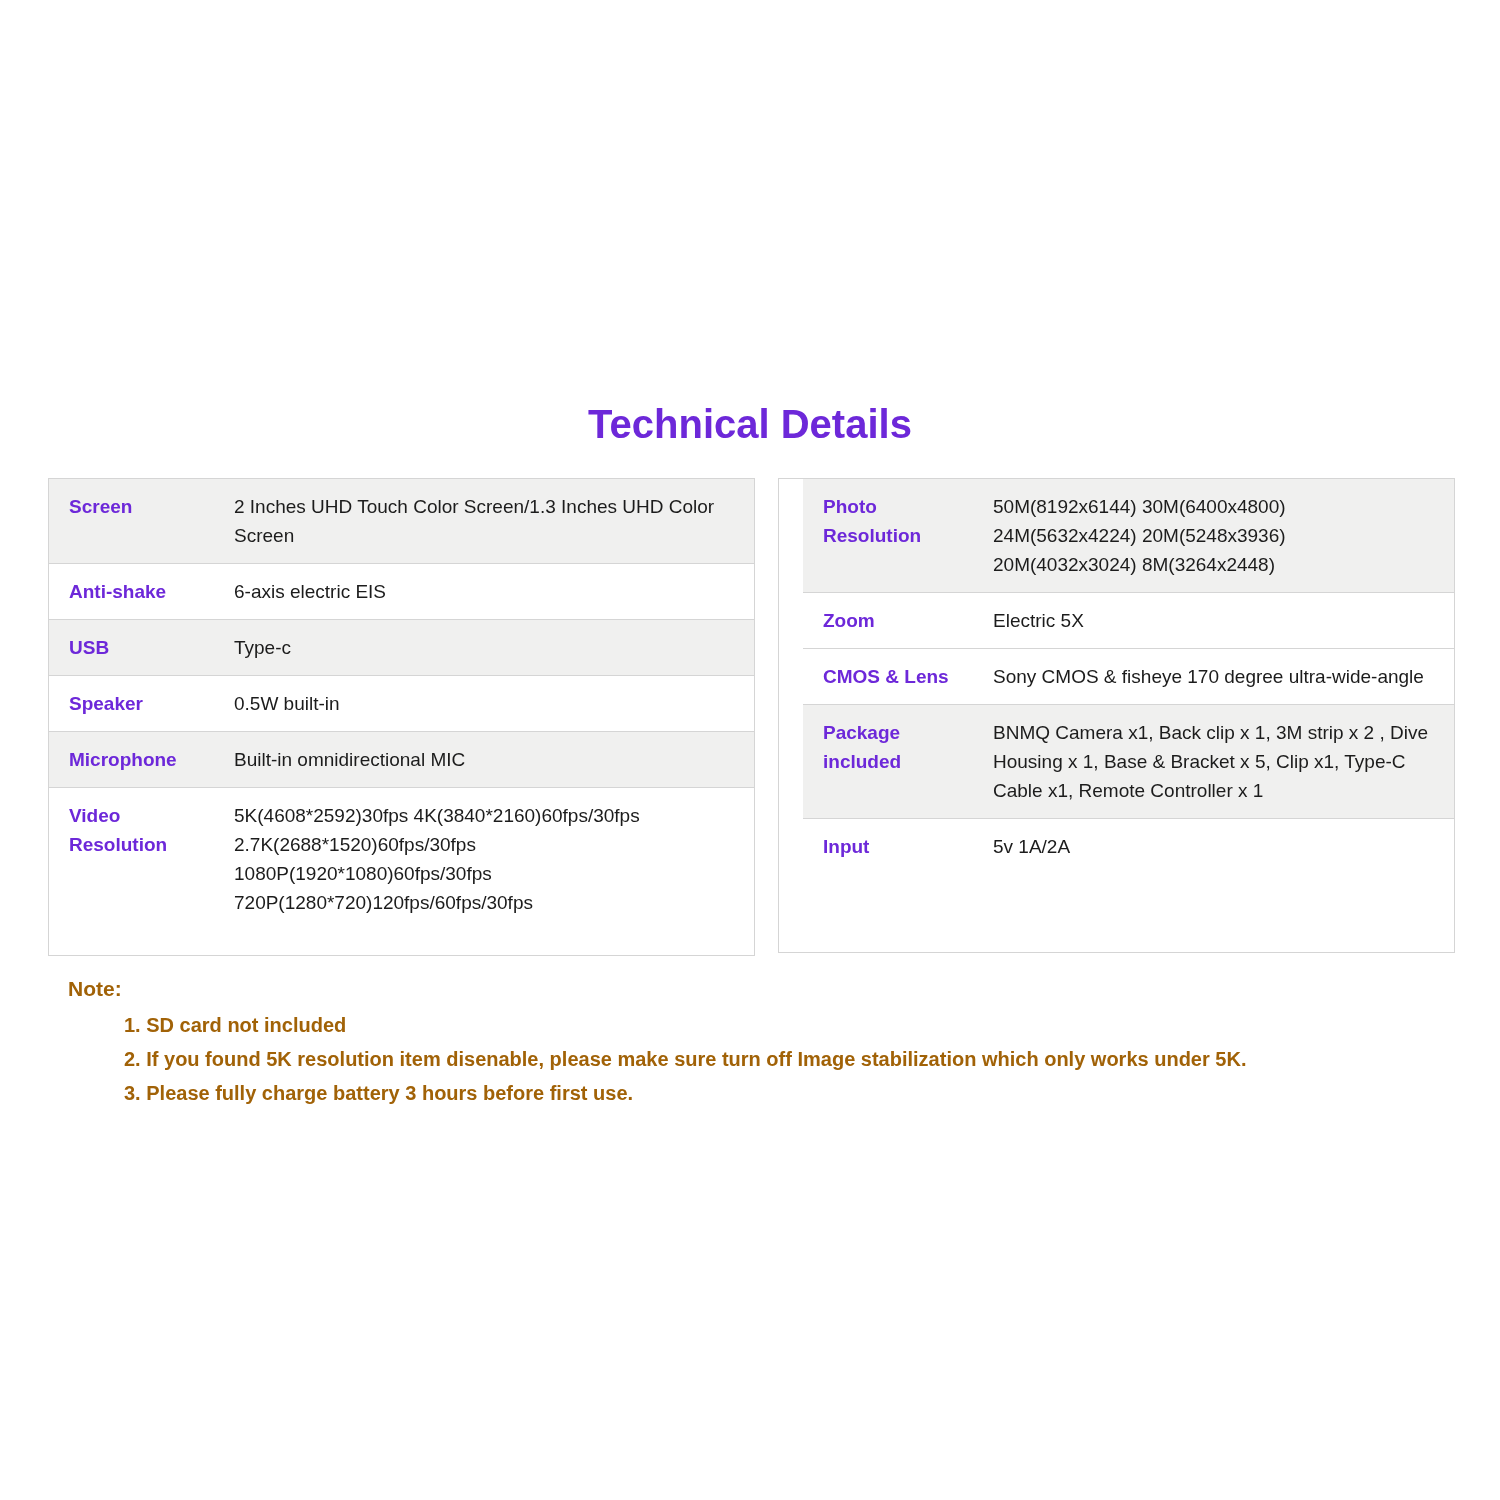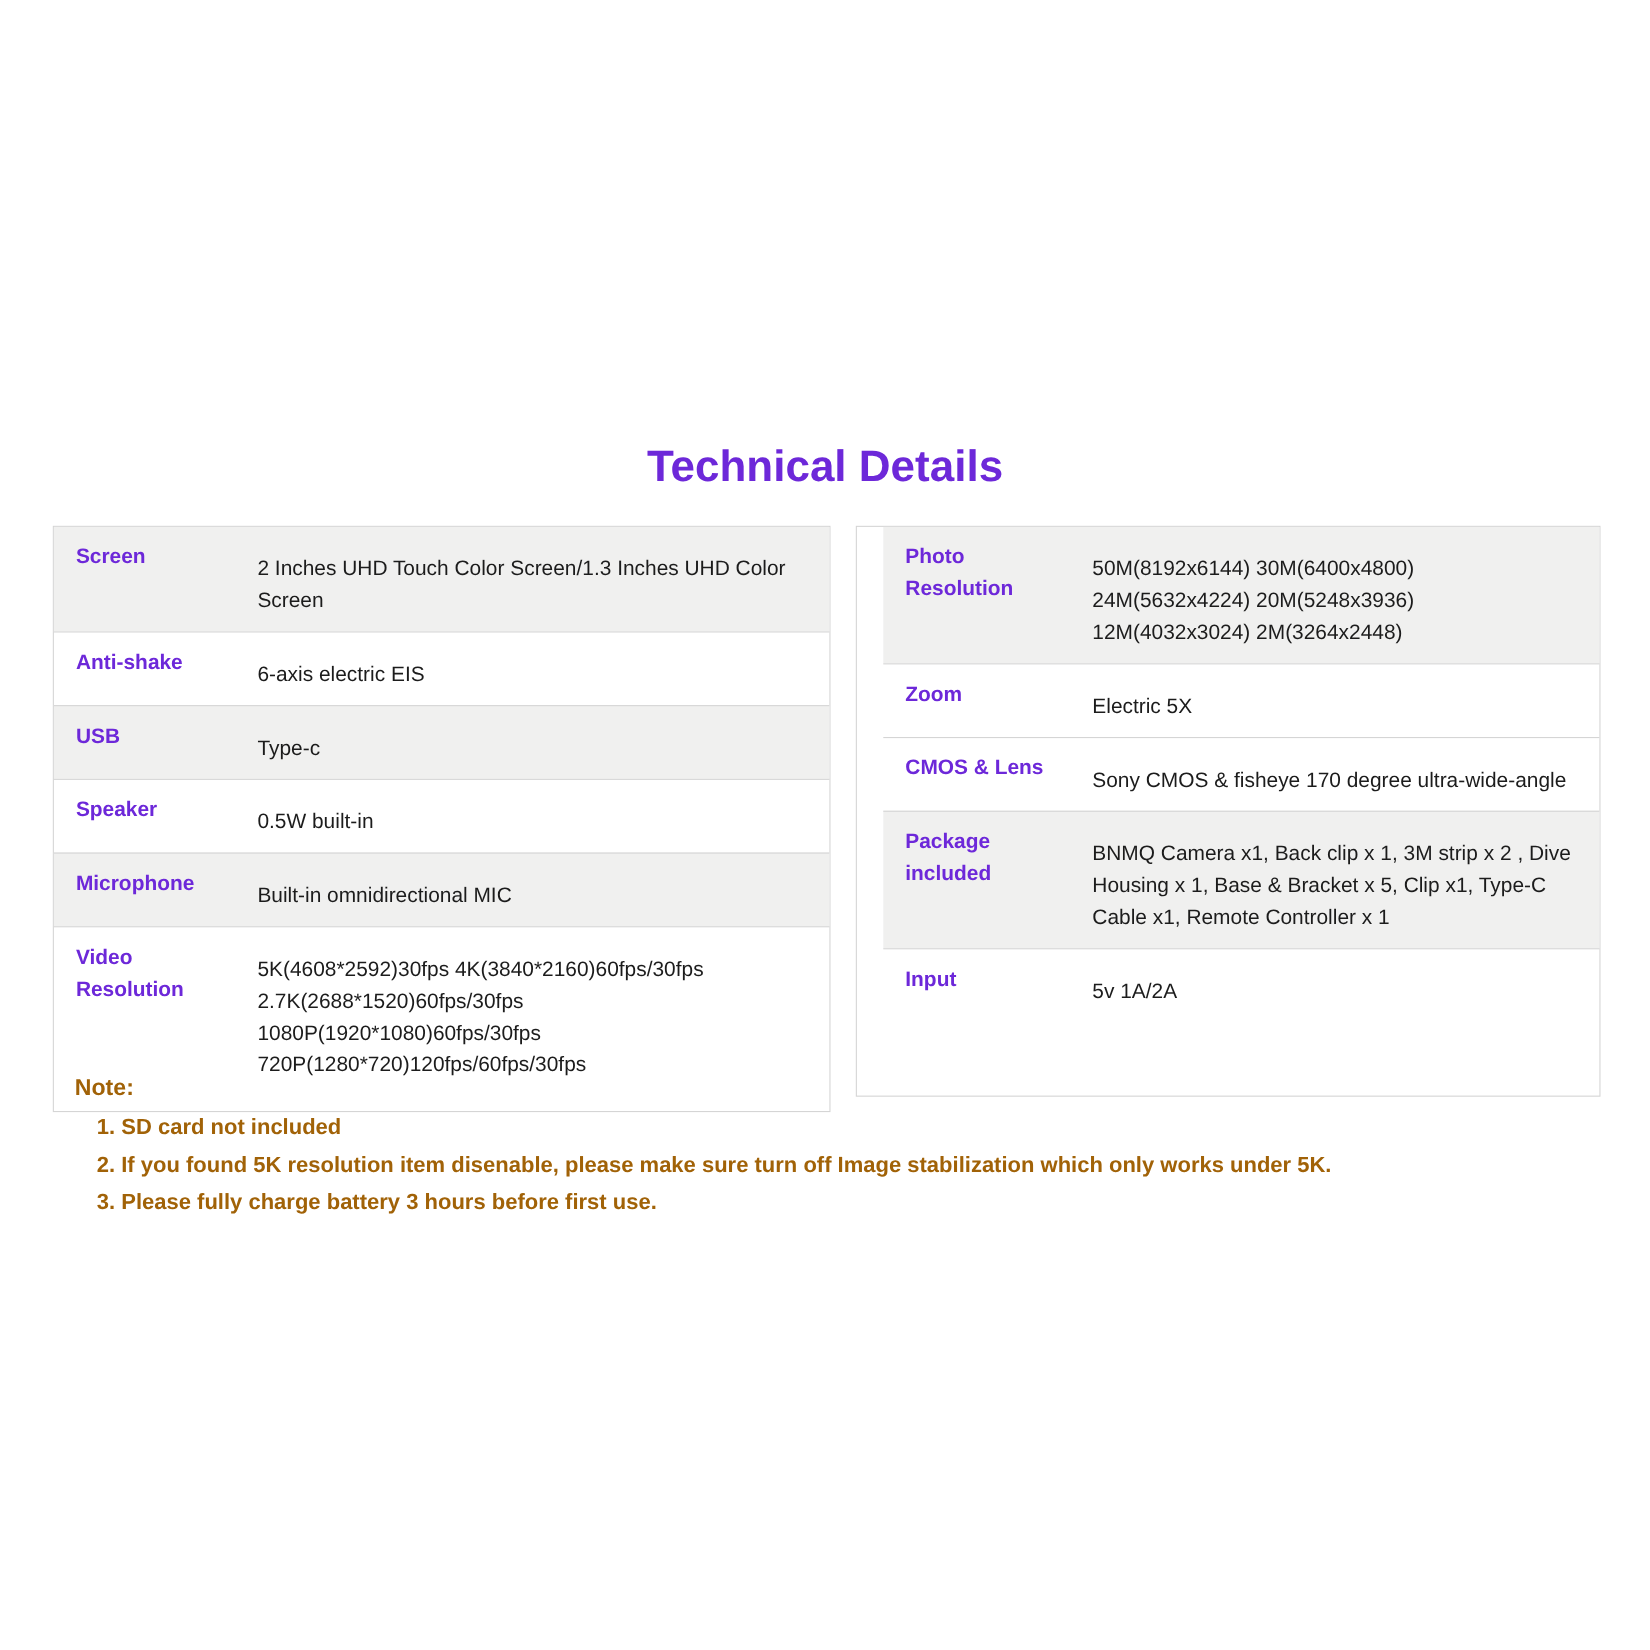--- a/index.html
+++ b/index.html
@@ -55,42 +55,41 @@
   }
   .spec-table.left  .spec-label { width: 165px; }
   .spec-table.right .spec-label { width: 170px; }
   .spec-value {
     flex: 1 1 auto;
     padding-right: 18px;
     font-size: 19px;
     line-height: 29px;
     white-space: pre-line;
     color: #1c1c1c;
-    margin-top: 11px;
   }
   .spec-table.left  .spec-row:nth-child(6) { min-height: 168px; }
   .spec-table.right .spec-row:nth-child(5) { min-height: 134px; }
   .spec-table.right .spec-row:nth-child(6) { min-height: 64px; }
   .note-block {
     position: absolute;
     left: 68px;
     top: 974px;
     width: 1380px;
     color: #a16207;
     font-weight: bold;
   }
   .note-heading {
     font-size: 21px;
     line-height: 30px;
     margin-bottom: 4px;
   }
   .note-item {
     font-size: 20px;
     line-height: 34px;
-    margin-left: 20px;
+    margin-left: 56px;
     white-space: nowrap;
   }
 </style>
 </head>
 <body>
 
 <div class="canvas">
 
   <div class="page-title">Technical Details</div>
 
@@ -124,21 +123,21 @@
 720P(1280*720)120fps/60fps/30fps</div>
     </div>
   </div>
 
   <div class="spec-table right">
     <div class="spec-row shade">
       <div class="spec-label">Photo
 Resolution</div>
       <div class="spec-value">50M(8192x6144) 30M(6400x4800)
 24M(5632x4224) 20M(5248x3936)
-12M(4032x3024) 2M(3264x2448)</div>
+20M(4032x3024) 8M(3264x2448)</div>
     </div>
     <div class="spec-row">
       <div class="spec-label">Zoom</div>
       <div class="spec-value">Electric 5X</div>
     </div>
     <div class="spec-row">
       <div class="spec-label">CMOS &amp; Lens</div>
       <div class="spec-value">Sony CMOS &amp; fisheye 170 degree ultra-wide-angle</div>
     </div>
     <div class="spec-row shade">

